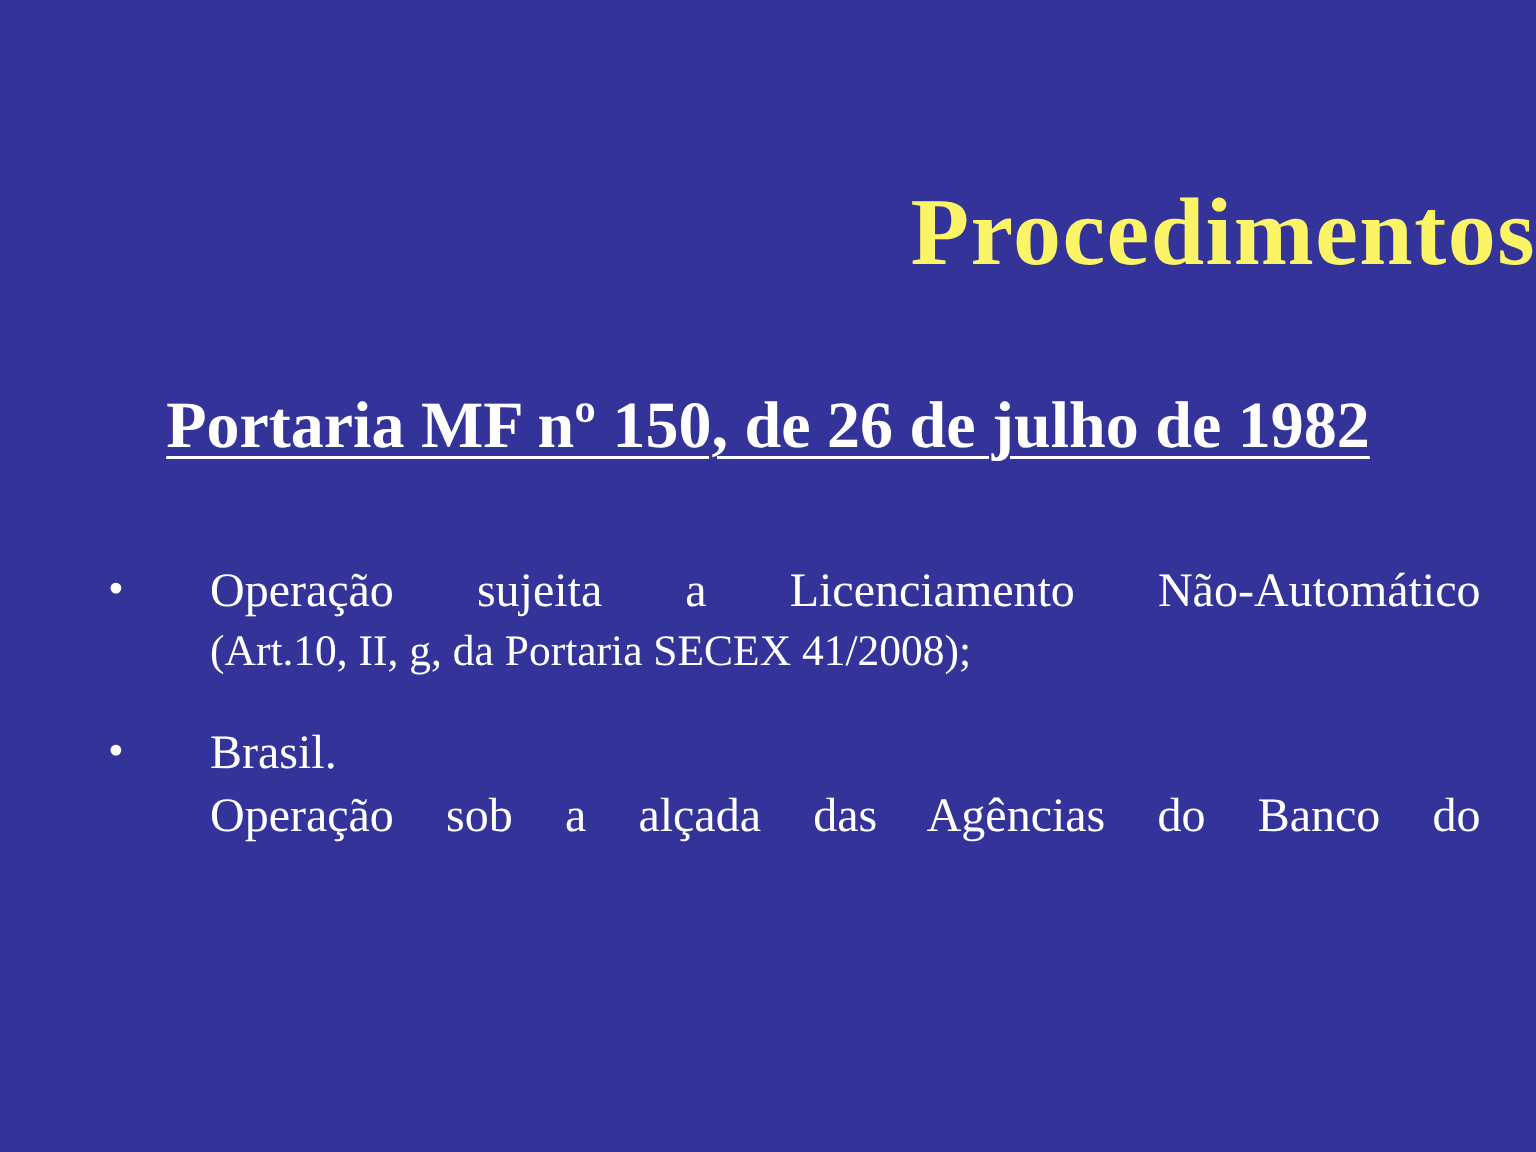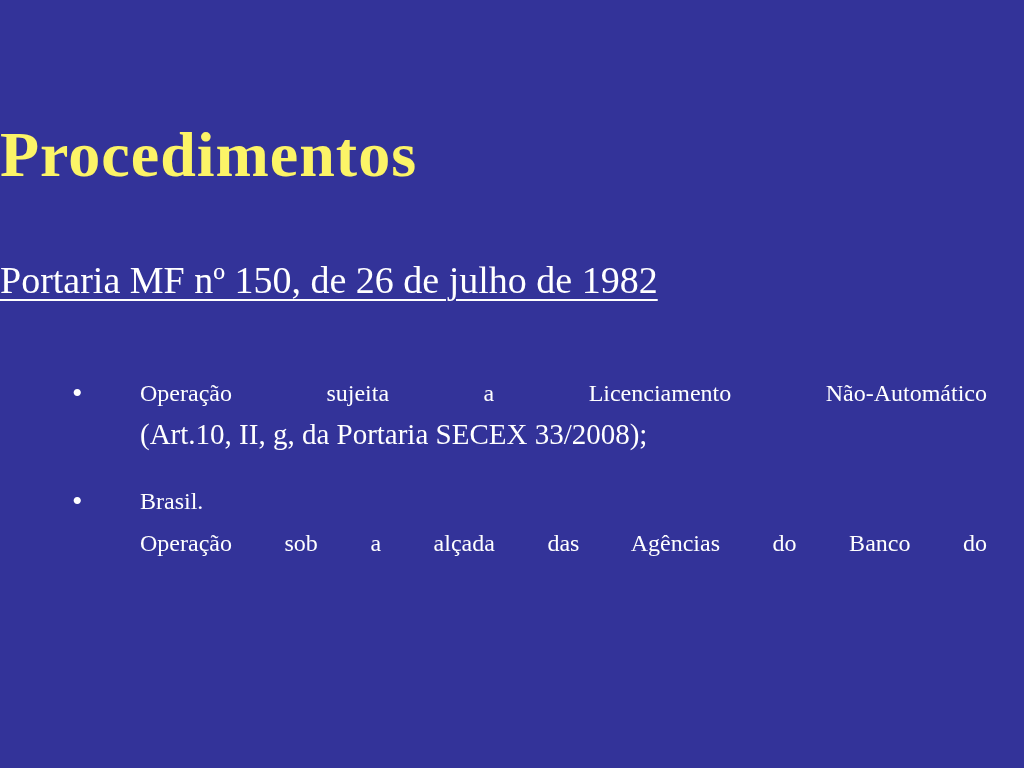--- a/index.html
+++ b/index.html
@@ -13,34 +13,35 @@
     background: #333399;
     overflow: hidden;
     font-family: "Liberation Serif", serif;
   }
   .slide-title {
     position: absolute;
     top: 118px;
     left: 0;
     width: 100%;
     margin: 0;
-    text-align: left;
+    text-align: right;
     font-size: 64px;
     font-weight: bold;
     color: #FCF467;
     letter-spacing: 1px;
   }
   .slide-subtitle {
     position: absolute;
     top: 258px;
     left: 0;
     width: 100%;
     margin: 0;
-    font-size: 38px;
-    font-weight: normal;
+    text-align: center;
+    font-size: 44px;
+    font-weight: bold;
     color: #FFFFFF;
   }
   .slide-subtitle .subtitle-text {
     text-decoration: underline;
     text-underline-offset: 6px;
     text-decoration-thickness: 2px;
   }
   .bullet-list {
     position: absolute;
     top: 372px;
@@ -57,21 +58,21 @@
     flex: 0 0 68px;
     font-size: 30px;
     line-height: 42px;
     color: #FFFFFF;
   }
   .bullet-content {
     flex: 1 1 auto;
     min-width: 0;
   }
   .bullet-line-main {
-    font-size: 24px;
+    font-size: 32px;
     line-height: 42px;
   }
   .bullet-line-sub {
     font-size: 29px;
     line-height: 40px;
   }
   .justified {
     text-align: justify;
     text-align-last: justify;
   }
@@ -86,21 +87,21 @@
   <h2 class="slide-subtitle">
     <span class="subtitle-text">Portaria MF nº 150, de 26 de julho de 1982</span>
   </h2>
 
   <div class="bullet-list">
 
     <div class="bullet-item">
       <span class="bullet-marker">•</span>
       <div class="bullet-content">
         <div class="bullet-line-main justified">Operação sujeita a Licenciamento Não-Automático</div>
-        <div class="bullet-line-sub">(Art.10, II, g, da Portaria SECEX 33/2008);</div>
+        <div class="bullet-line-sub">(Art.10, II, g, da Portaria SECEX 41/2008);</div>
       </div>
     </div>
 
     <div class="bullet-item">
       <span class="bullet-marker">•</span>
       <div class="bullet-content">
         <div class="bullet-line-main">Brasil.</div>
         <div class="bullet-line-main justified">Operação sob a alçada das Agências do Banco do</div>
       </div>
     </div>

